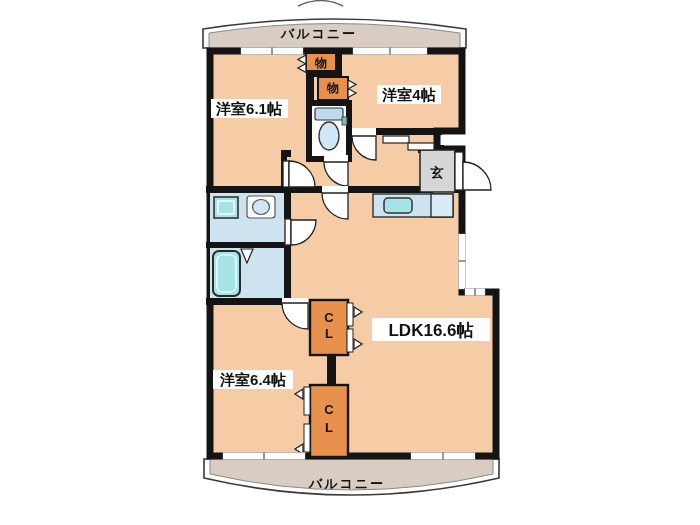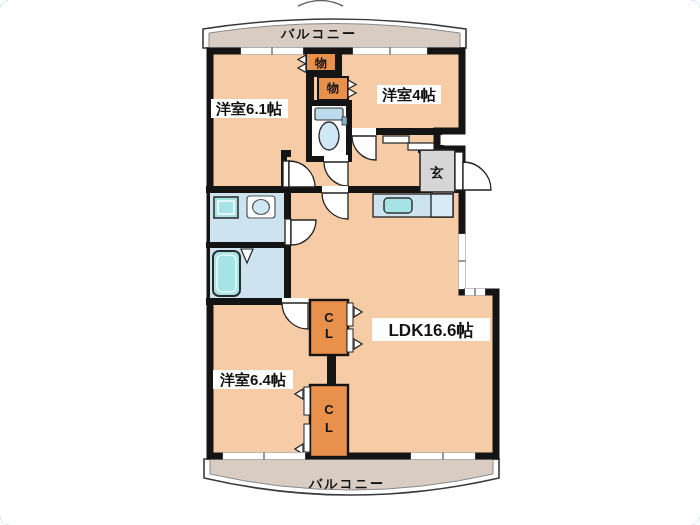--- a/index.html
+++ b/index.html
@@ -1,16 +1,16 @@
 <!DOCTYPE html>
 <html><head>
 <meta charset="utf-8">
 <style>
   html,body{margin:0;padding:0;background:#fff;}
-  .stage{width:700px;height:525px;position:relative;background:#0ea5e9;overflow:hidden;border-radius:9px;}
+  .stage{width:700px;height:525px;position:relative;background:#0ea5e9;overflow:hidden;}
   svg{display:block;}
   text{font-family:"Liberation Sans","DejaVu Sans",sans-serif;font-weight:bold;fill:#111;}
   .room-label{font-size:15px;}
   .ldk-label{font-size:17px;}
   .balcony-label{font-size:13px;letter-spacing:2px;}
   .small-label{font-size:12px;}
   .cl-label{font-size:13px;}
   .genkan-label{font-size:13px;}
 </style>
 </head>

